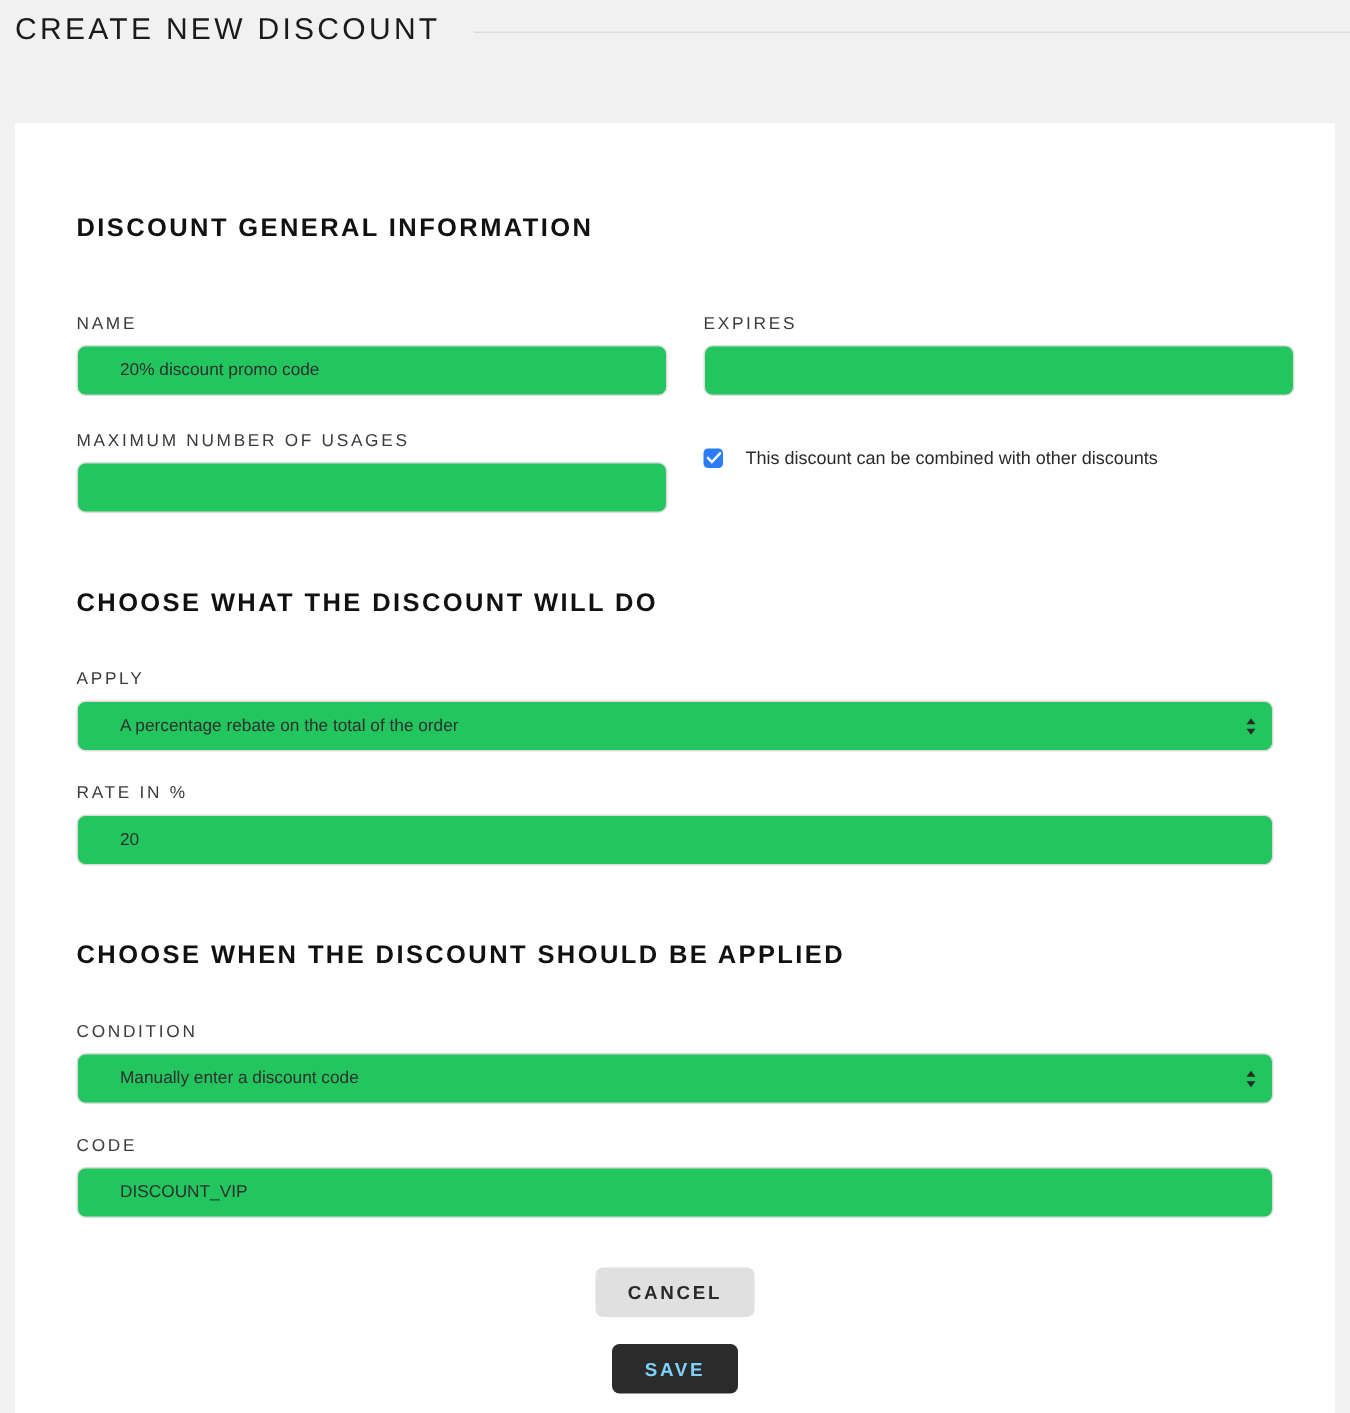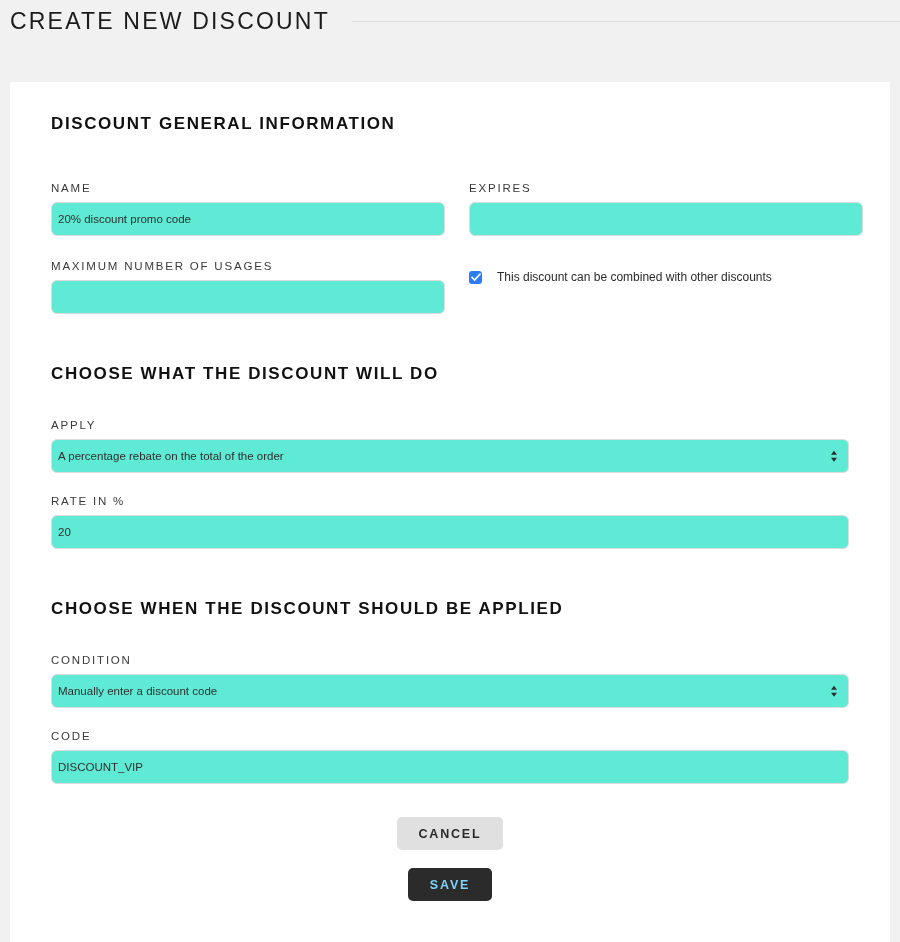--- a/index.html
+++ b/index.html
@@ -17,21 +17,21 @@
 
   
   .page-header {
     height: 82px;
     display: flex;
     align-items: flex-start;
     padding-left: 10px;
     box-sizing: border-box;
   }
   .page-title {
-    font-size: 23px;
+    font-size: 20px;
     font-weight: 400;
     letter-spacing: 2.2px;
     color: #1b1b1b;
     line-height: 1;
     margin-top: 10px;
     white-space: nowrap;
     text-align: center;
   }
   .header-rule {
     flex: 1;
@@ -54,44 +54,44 @@
     padding: 0 41px;
   }
 
   .section-title {
     font-size: 17px;
     font-weight: bold;
     letter-spacing: 1.6px;
     color: #111111;
     margin: 0;
   }
-  .section-1-title { padding-top: 32px; }
+  .section-1-title { padding-top: 60px; }
   .section-2-title { padding-top: 50px; }
   .section-3-title { padding-top: 50px; }
 
   .field-label {
     font-size: 11.5px;
     letter-spacing: 1.8px;
     color: #3a3a3a;
     text-transform: uppercase;
     display: block;
     margin-bottom: 8px;
   }
 
   .control {
     box-sizing: border-box;
     width: 100%;
     height: 34px;
     border: 1px solid #dcdcdc;
     border-radius: 6px;
-    background: #5eead4;
+    background: #22c55e;
     font-family: "Liberation Sans", sans-serif;
     font-size: 11.5px;
     color: #2f2f2f;
-    padding: 0 6px;
+    padding: 0 28px;
     outline: none;
     display: block;
   }
   .control::placeholder { color: #b5b5b5; }
 
   select.control {
     -webkit-appearance: none;
     appearance: none;
     padding-right: 30px;
     cursor: default;

